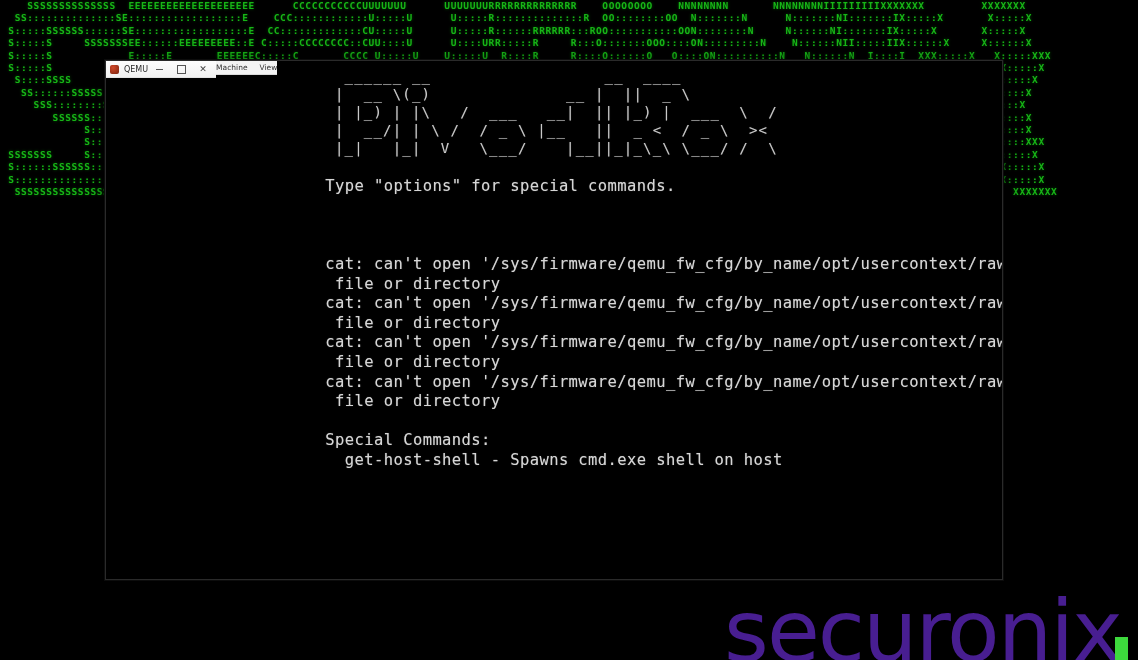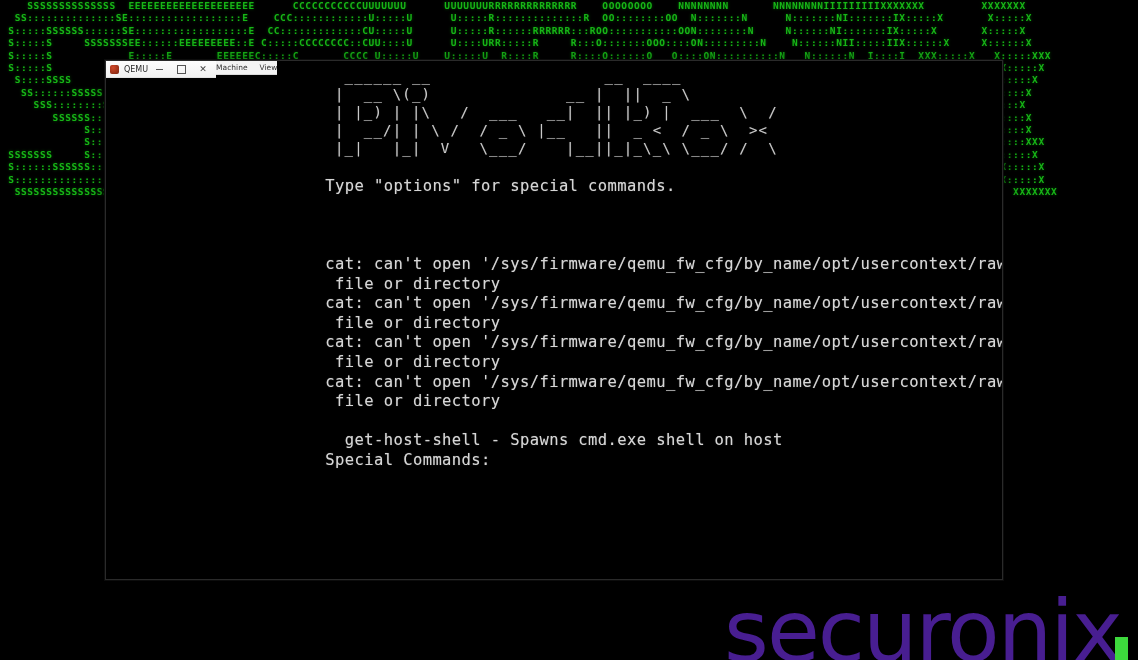--- a/index.html
+++ b/index.html
@@ -189,17 +189,17 @@
     <div class="blank"></div>
     <div class="term" id="error-block">cat: can't open '/sys/firmware/qemu_fw_cfg/by_name/opt/usercontext/raw': No such
  file or directory
 cat: can't open '/sys/firmware/qemu_fw_cfg/by_name/opt/usercontext/raw': No such
  file or directory
 cat: can't open '/sys/firmware/qemu_fw_cfg/by_name/opt/usercontext/raw': No such
  file or directory
 cat: can't open '/sys/firmware/qemu_fw_cfg/by_name/opt/usercontext/raw': No such
  file or directory</div>
     <div class="blank"></div>
+    <div class="term">Special Commands:</div>
     <div class="term">  get-host-shell - Spawns cmd.exe shell on host</div>
-    <div class="term">Special Commands:</div>
     <div class="blank"></div>
   </div>
 </div>
 
 </body></html>

